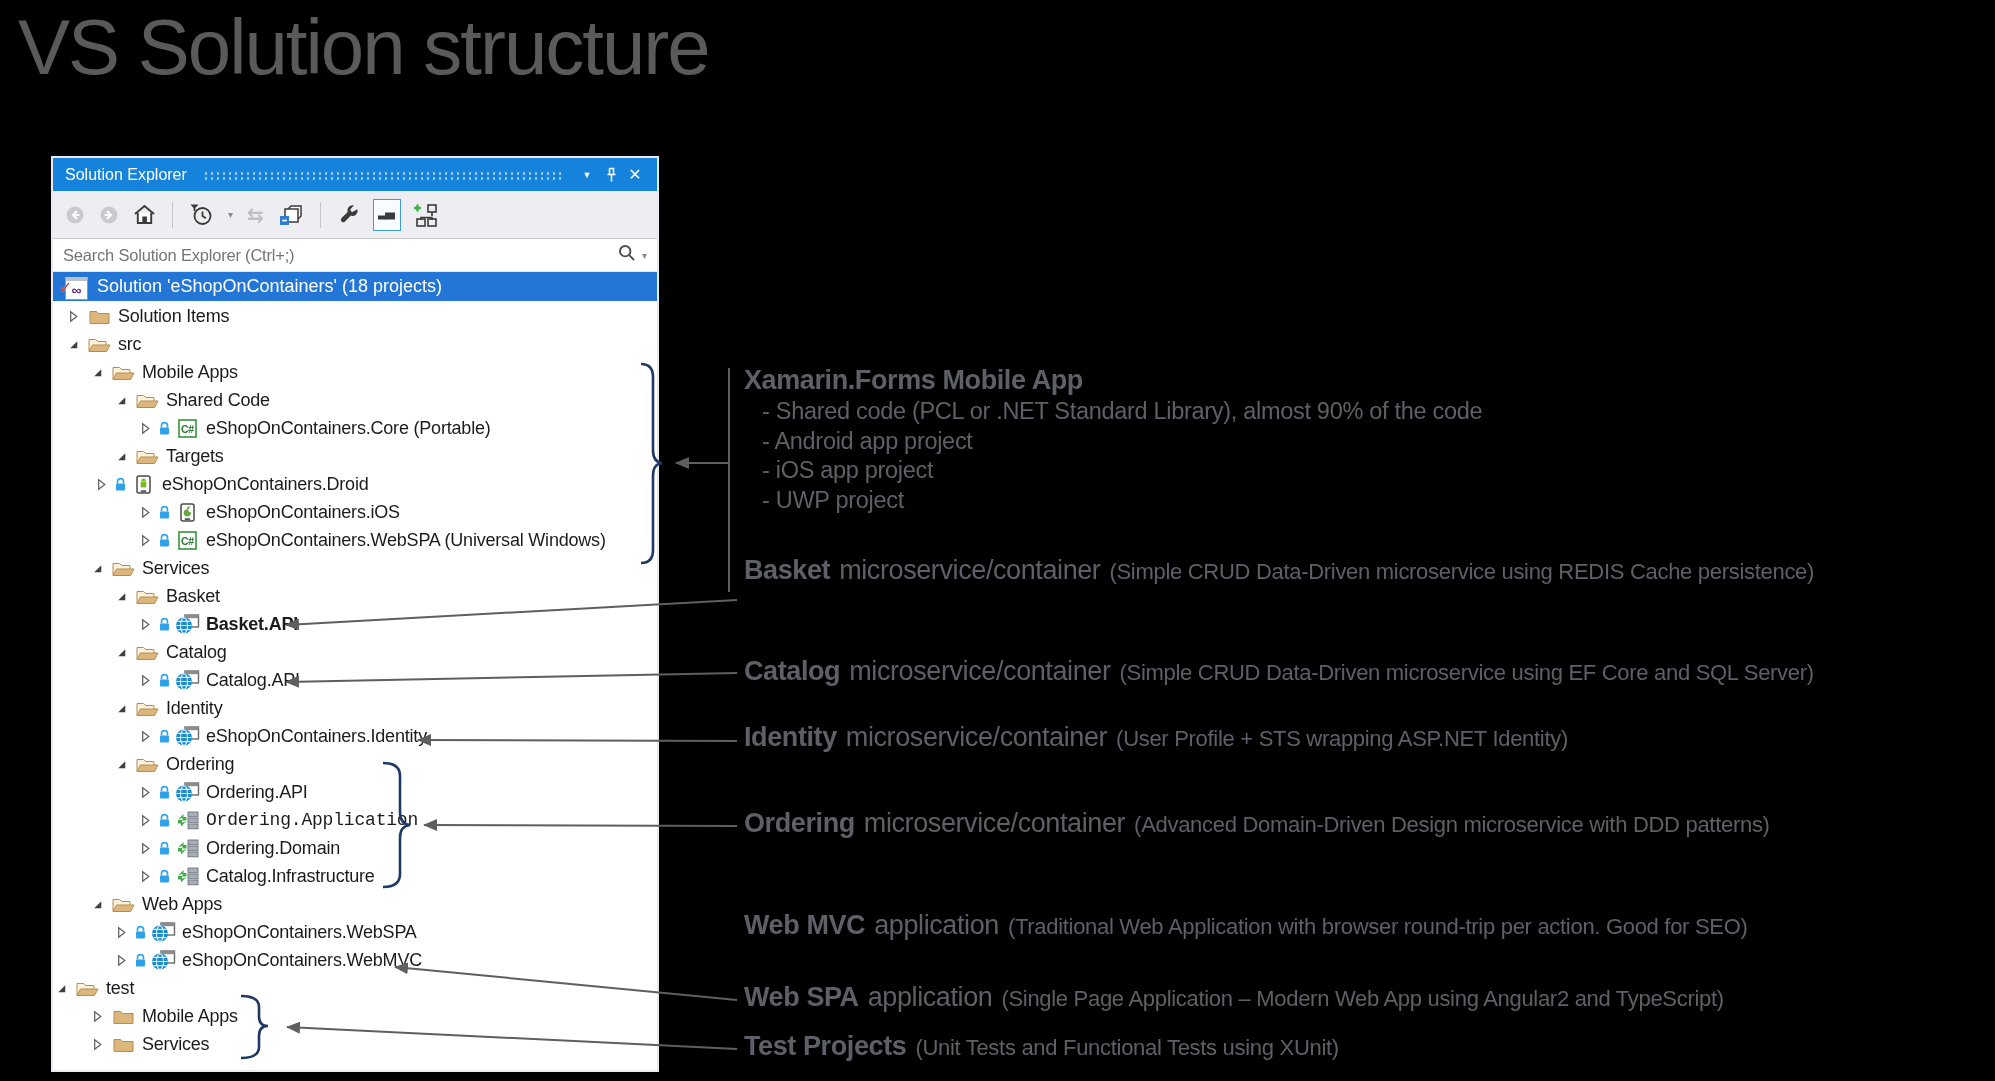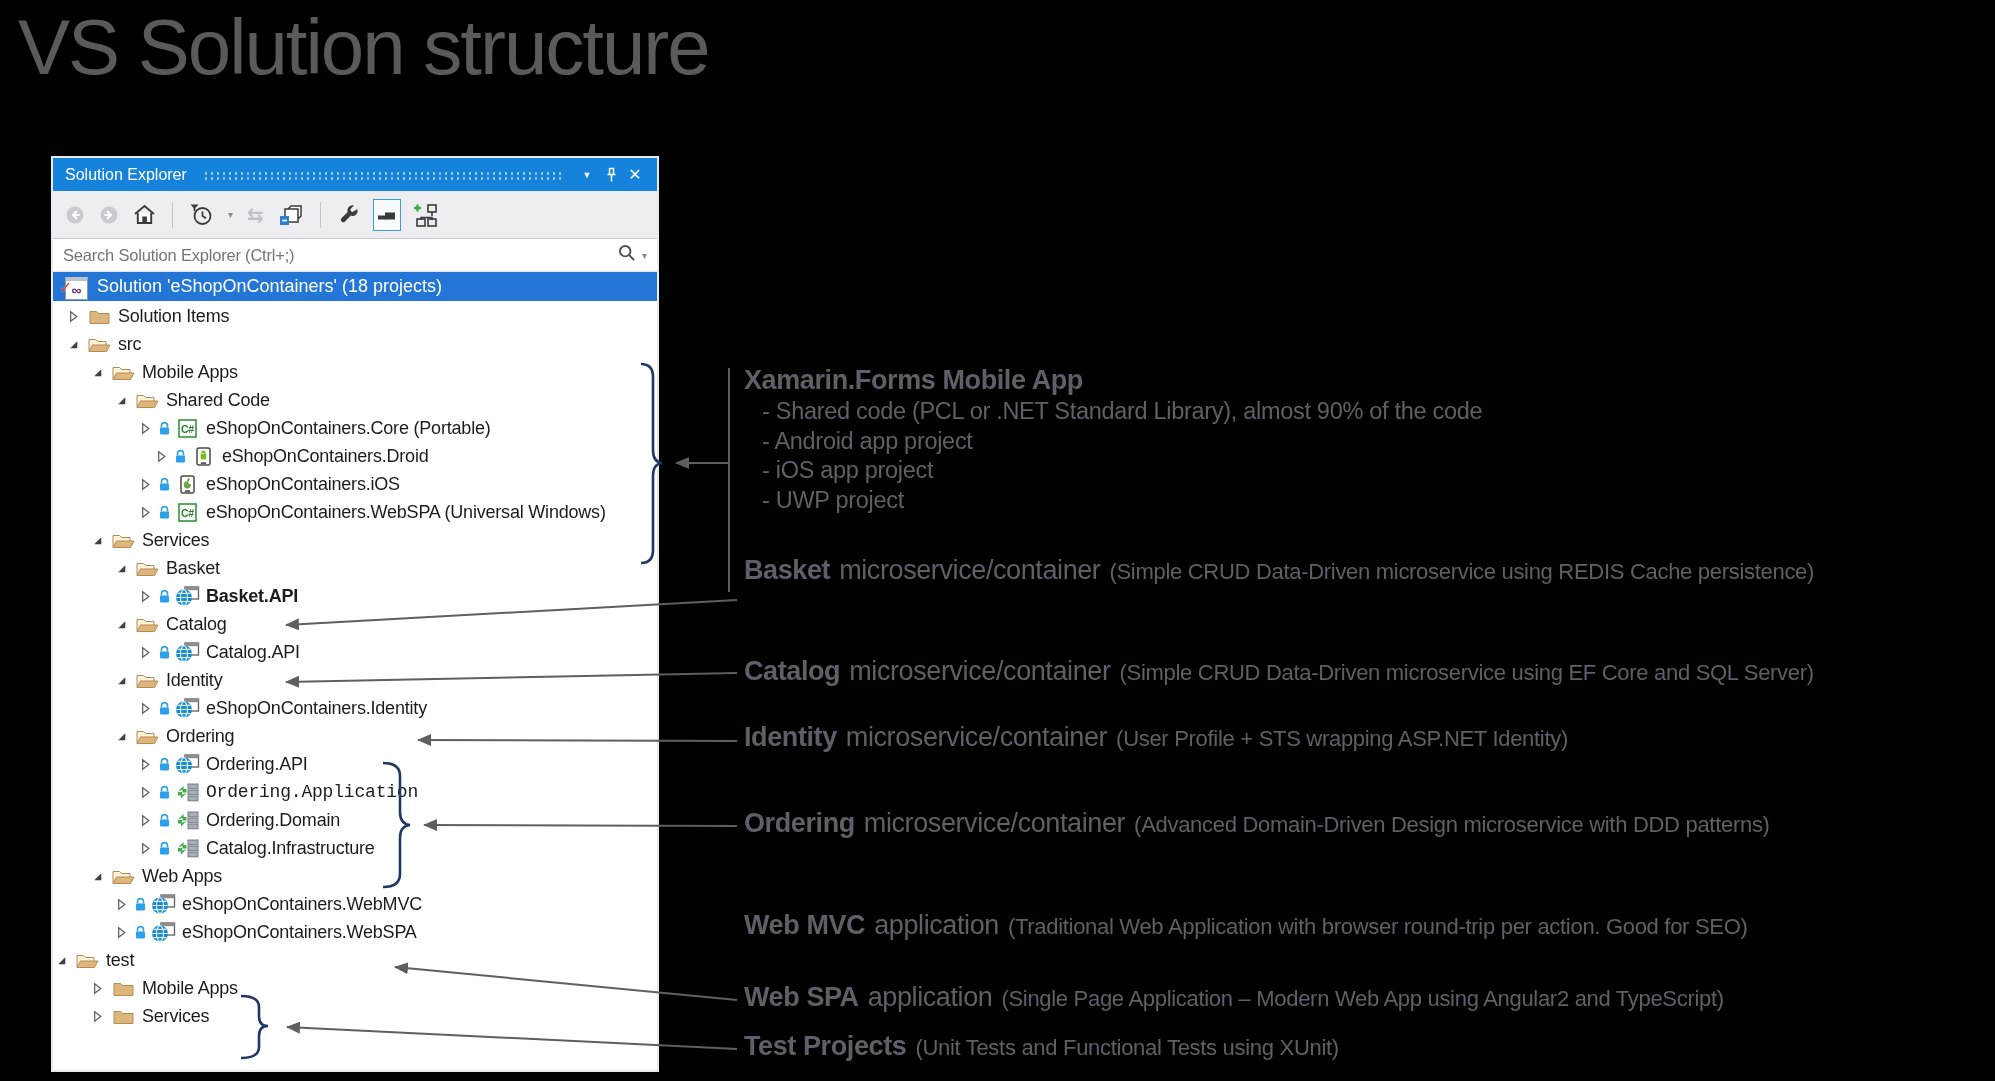--- a/index.html
+++ b/index.html
@@ -236,21 +236,35 @@
             </svg>
           </span>
           <span class="typeicon">
             <svg width="19" height="19" viewBox="0 0 19 19">
               <rect x="1" y="1" width="17" height="17" fill="#fff" stroke="#3e9c46" stroke-width="1.7"></rect>
               <text x="9.5" y="13.6" font-size="10.5" font-weight="bold" fill="#2c7d35" text-anchor="middle" font-family="sans-serif">C#</text>
             </svg>
           </span>
           <span class="row-label">eShopOnContainers.Core (Portable)</span>
         </div>
-        <div class="tree-row" style="padding-left: 100px;">
+        <div class="tree-row" style="padding-left: 60px;">
+          <span class="expander">
+            <svg width="15" height="15" viewBox="0 0 16 16">
+              <path d="M12 4.5 L12 12 L4.5 12 Z" fill="#3f3f3f"></path>
+            </svg>
+          </span>
+          <span class="typeicon">
+            <svg width="23" height="17" viewBox="0 0 23 17">
+              <path d="M1 15 V3.5 h6.5 l2 2 h8.5 v3.5" fill="#fdf3dd" stroke="#b28c52"></path>
+              <path d="M4.5 9 h17.5 l-3.5 6.5 H1 z" fill="#dcb67a" stroke="#b28c52"></path>
+            </svg>
+          </span>
+          <span class="row-label">Targets</span>
+        </div>
+        <div class="tree-row" style="padding-left: 40px;">
           <span class="expander">
             <svg width="15" height="15" viewBox="0 0 16 16">
               <path d="M5 3 L11.5 8 L5 13 Z" fill="#fff" stroke="#5f5f5f" stroke-width="1.3"></path>
             </svg>
           </span>
           <span class="lockicon">
             <svg width="13" height="15" viewBox="0 0 13 15">
               <path d="M3.5 6.5 V4.6 a3 3 0 0 1 6 0 V6.5" fill="none" stroke="#2ea2e8" stroke-width="1.6"></path>
               <rect x="2" y="6.5" width="9" height="7" rx="1" fill="#2ea2e8"></rect>
             </svg>
@@ -583,21 +597,21 @@
             <svg width="25" height="20" viewBox="0 0 25 20">
               <rect x="10" y="1" width="13.5" height="12" fill="#fff" stroke="#6a6a6a" stroke-width="1.4"></rect>
               <rect x="10" y="1" width="13.5" height="3.2" fill="#8d8d8d"></rect>
               <circle cx="9" cy="11.5" r="8" fill="#1d8ace"></circle>
               <g stroke="#dff0fa" stroke-width="1.1" fill="none">
                 <ellipse cx="9" cy="11.5" rx="3.5" ry="7.9"></ellipse>
                 <path d="M1.2 11.5 h15.6 M2.6 7.4 h12.8 M2.6 15.6 h12.8"></path>
               </g>
             </svg>
           </span>
-          <span class="row-label">eShopOnContainers.WebMVC</span>
+          <span class="row-label">eShopOnContainers.WebSPA</span>
         </div>
         <div class="tree-row" style="padding-left: 60px;">
           <span class="expander">
             <svg width="15" height="15" viewBox="0 0 16 16">
               <path d="M5 3 L11.5 8 L5 13 Z" fill="#fff" stroke="#5f5f5f" stroke-width="1.3"></path>
             </svg>
           </span>
           <span class="lockicon">
             <svg width="13" height="15" viewBox="0 0 13 15">
               <path d="M3.5 6.5 V4.6 a3 3 0 0 1 6 0 V6.5" fill="none" stroke="#2ea2e8" stroke-width="1.6"></path>
@@ -608,21 +622,21 @@
             <svg width="25" height="20" viewBox="0 0 25 20">
               <rect x="10" y="1" width="13.5" height="12" fill="#fff" stroke="#6a6a6a" stroke-width="1.4"></rect>
               <rect x="10" y="1" width="13.5" height="3.2" fill="#8d8d8d"></rect>
               <circle cx="9" cy="11.5" r="8" fill="#1d8ace"></circle>
               <g stroke="#dff0fa" stroke-width="1.1" fill="none">
                 <ellipse cx="9" cy="11.5" rx="3.5" ry="7.9"></ellipse>
                 <path d="M1.2 11.5 h15.6 M2.6 7.4 h12.8 M2.6 15.6 h12.8"></path>
               </g>
             </svg>
           </span>
-          <span class="row-label">eShopOnContainers.WebSPA</span>
+          <span class="row-label">eShopOnContainers.WebMVC</span>
         </div>
         <div class="tree-row" style="">
           <span class="expander">
             <svg width="15" height="15" viewBox="0 0 16 16">
               <path d="M12 4.5 L12 12 L4.5 12 Z" fill="#3f3f3f"></path>
             </svg>
           </span>
           <span class="typeicon">
             <svg width="23" height="17" viewBox="0 0 23 17">
               <path d="M1 15 V3.5 h6.5 l2 2 h8.5 v3.5" fill="#fdf3dd" stroke="#b28c52"></path>

